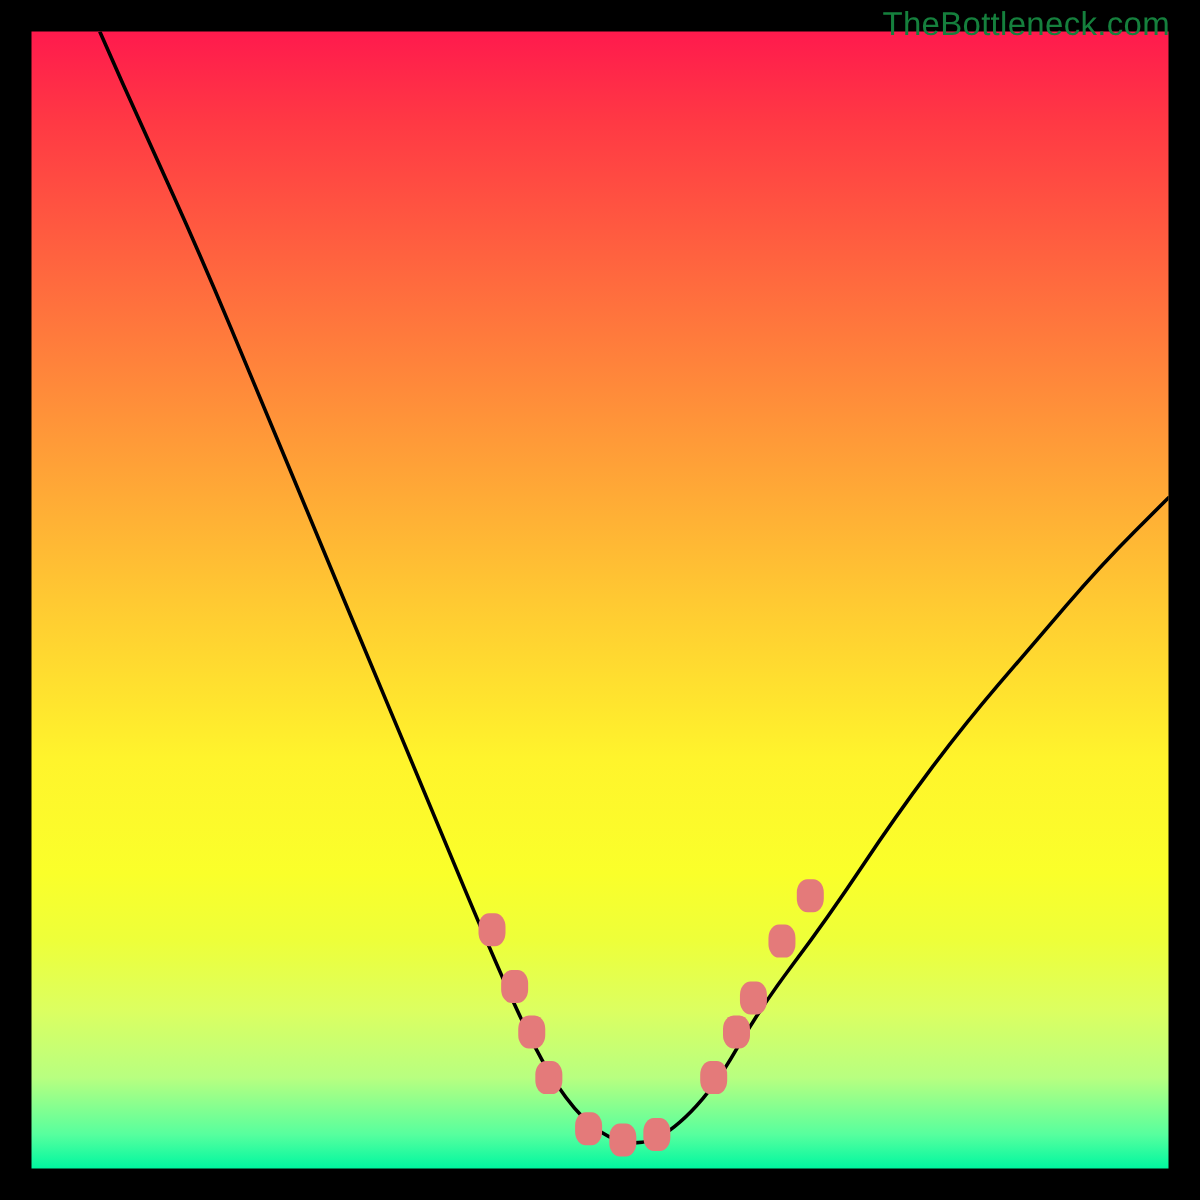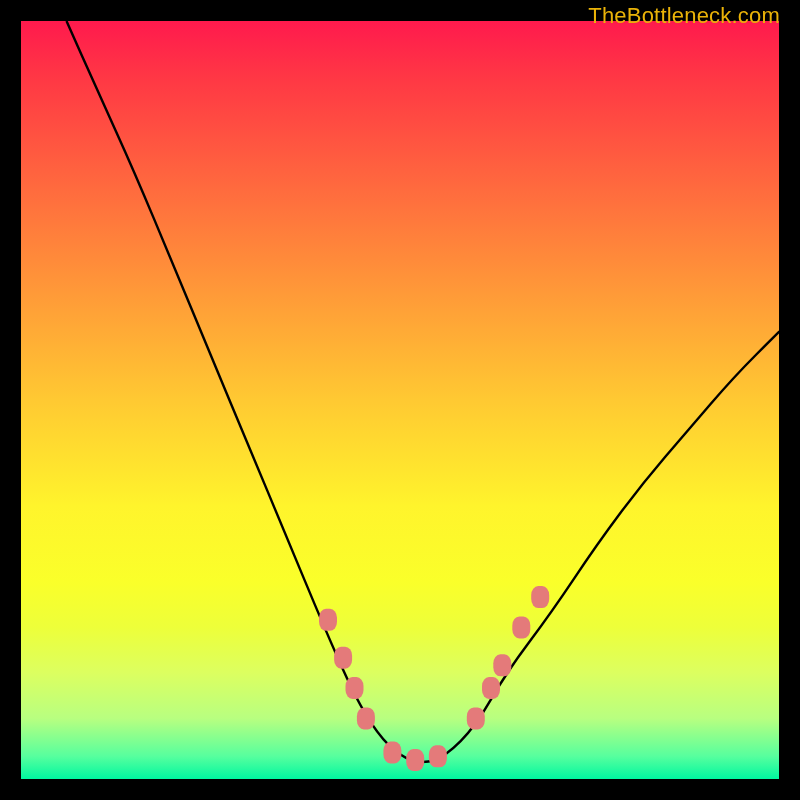--- a/index.html
+++ b/index.html
@@ -29,21 +29,21 @@
       #dcff60 86%,
       #b8ff80 92%,
       #57ff9e 97%,
       #00f7a0 100%
     );
   }
   .watermark {
     position: absolute;
     top: 3px;
     right: 20px;
-    color: #eab308;
+    color: #15803d;
     font-size: 22px;
     font-weight: 500;
     letter-spacing: 0.2px;
     text-align: right;
   }
   svg.plot {
     position: absolute;
     left: 0;
     top: 0;
     width: 758px;

